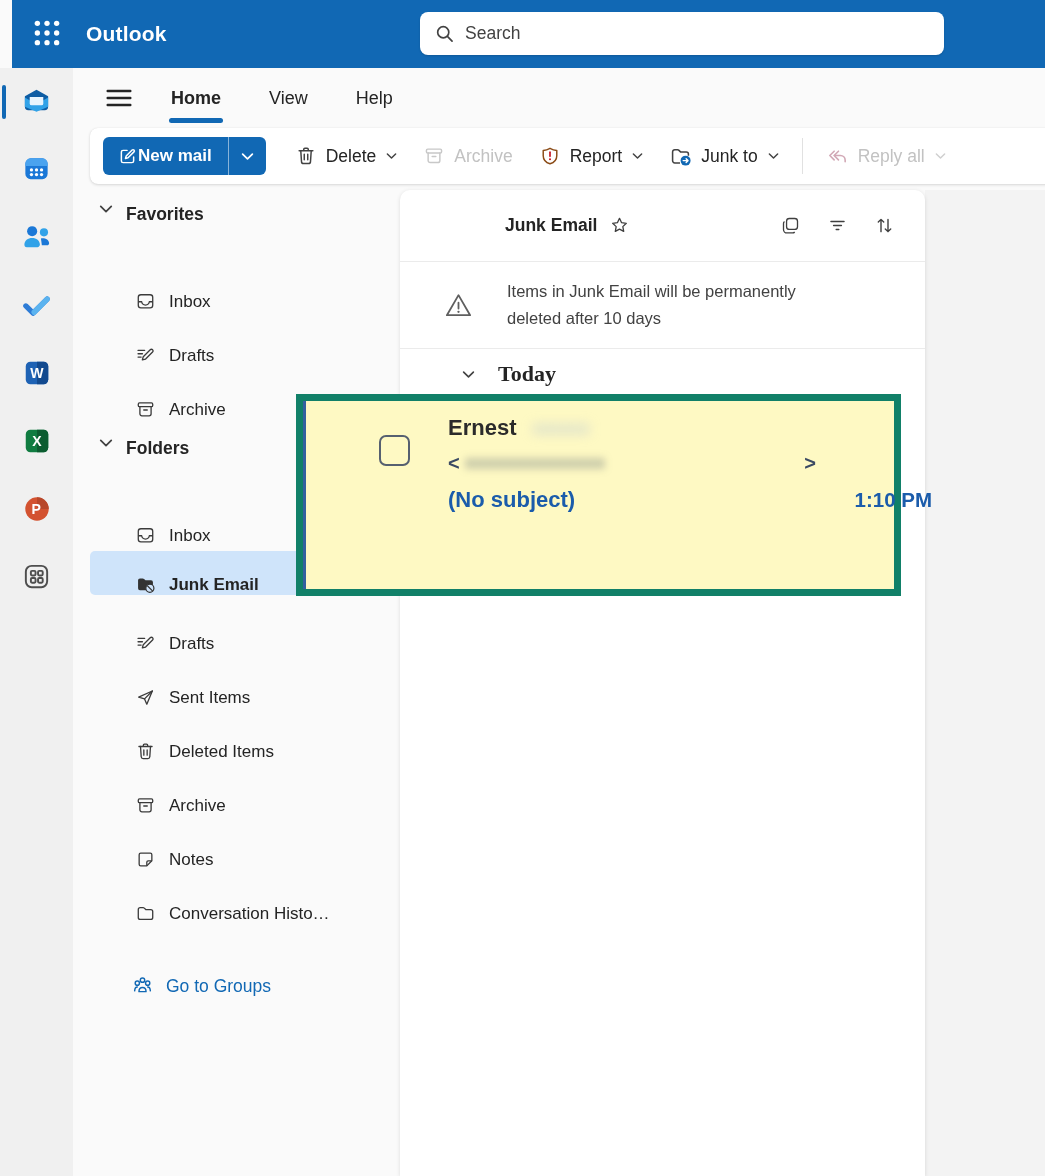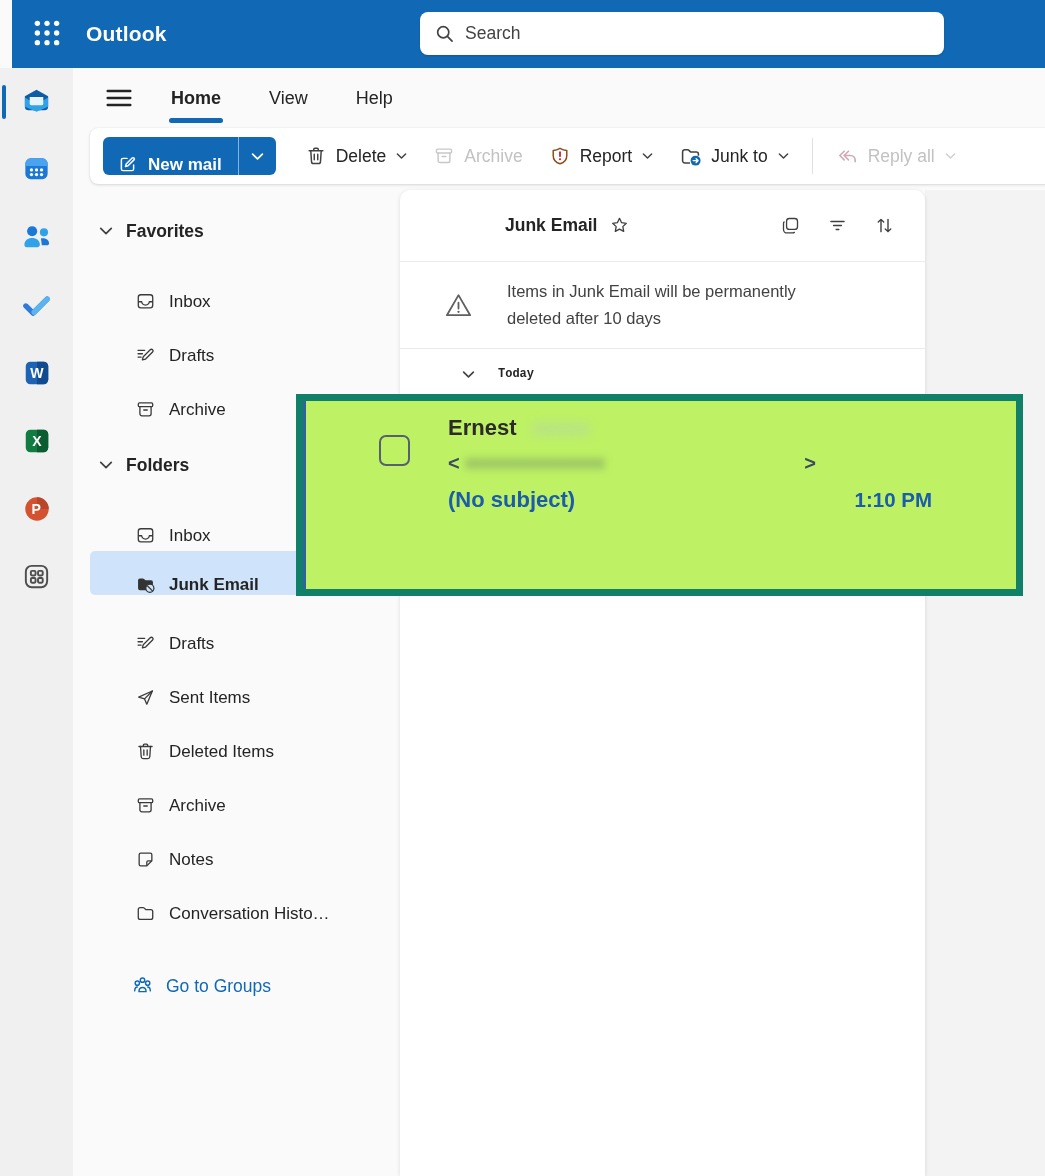--- a/index.html
+++ b/index.html
@@ -23,55 +23,55 @@
   .menubar{position:absolute;left:73px;top:68px;right:16px;height:60px;z-index:6}
   .hamburger{position:absolute;left:30px;top:14px;width:32px;height:32px;border:none;background:transparent;cursor:pointer}
   .tabs{position:absolute;left:74px;top:0;height:60px;display:flex}
   .tab{position:relative;padding:0 24px;font-size:18px;color:#242424;line-height:58px;background:transparent;border:none;cursor:pointer;font-family:"Liberation Sans",sans-serif}
   .tab.selected{font-weight:700}
   .tab.selected .underline{position:absolute;left:22px;right:22px;bottom:5px;height:5px;border-radius:3px;background:#1168b4}
 
   
   .toolbar{position:absolute;left:90px;top:128px;width:975px;height:56px;background:#fff;border-radius:8px;box-shadow:0 1px 3px rgba(0,0,0,.14),0 0 1px rgba(0,0,0,.1);display:flex;align-items:center;padding-left:13px;z-index:6}
   .nm-split{display:flex;height:38px;border-radius:6px;overflow:hidden;margin-right:16px;flex:0 0 auto}
-  .nm-main{display:flex;align-items:flex-end;gap:10px;padding:0 16px 0 14px;background:#1168b4;color:#fff;font-size:17px;font-weight:600;border:none;cursor:pointer;font-family:"Liberation Sans",sans-serif}
+  .nm-main{display:flex;align-items:center;padding:0 16px 0 14px;background:#1168b4;color:#fff;font-size:17px;font-weight:600;border:none;cursor:pointer;font-family:"Liberation Sans",sans-serif}
   .nm-chev{width:38px;background:#1168b4;border:none;border-left:1px solid rgba(255,255,255,.5);display:flex;align-items:center;justify-content:center;cursor:pointer;color:#fff}
   .tool-btn{display:flex;align-items:center;gap:9px;padding:0 13px;height:40px;background:transparent;border:none;border-radius:6px;font-size:17.5px;color:#242424;cursor:pointer;font-family:"Liberation Sans",sans-serif;flex:0 0 auto}
   .tool-btn .chev{color:#424242;margin-left:1px;display:flex}
   .tool-btn.disabled{color:#c2c2c2;cursor:default}
   .tool-btn.disabled .chev{color:#cfcfcf}
   .tb-divider{width:1px;height:36px;background:#e1e1e1;margin:0 10px;flex:0 0 auto}
 
   
   .folderpane{position:absolute;left:73px;top:190px;width:327px;bottom:0;padding-top:14px;z-index:4}
-  .fp-header{height:54px;display:flex;align-items:center;padding-left:26px;gap:13px;background:transparent;border:none;width:100%;cursor:pointer}
+  .fp-header{height:54px;display:flex;align-items:flex-start;padding-left:26px;gap:13px;background:transparent;border:none;width:100%;cursor:pointer}
   .fp-header .fp-title{font-size:17.5px;font-weight:700;color:#242424;font-family:"Liberation Sans",sans-serif}
   .fp-row{height:54px;display:flex;align-items:flex-end;margin-left:17px;width:277px;padding-left:45px;gap:13px;border-radius:5px;font-size:17px;color:#242424;background:transparent;border:none;cursor:pointer;font-family:"Liberation Sans",sans-serif}
   .fp-row.selected{height:44px;margin-top:5px;margin-bottom:5px;background:#cfe4fa;font-weight:700}
   .fp-label{white-space:nowrap}
   .fp-section-folders{margin-top:18px}
   .fp-groups{margin-top:19px;color:#1168b4;font-size:17.5px;padding-left:41px;gap:12px}
   .fp-ic{display:flex;align-items:center}
 
   
   .gutter{position:absolute;left:925px;top:190px;right:0;bottom:0;background:#f3f3f3;z-index:3}
   .listcard{position:absolute;left:400px;top:190px;width:525px;bottom:0;background:#fff;border-radius:10px 10px 0 0;box-shadow:0 1px 4px rgba(0,0,0,.12);z-index:4}
   .lc-header{height:71px;display:flex;align-items:center;padding:0 30px 0 105px}
   .lc-title{font-size:17.5px;font-weight:700;color:#242424}
   .lc-star{margin-left:12px;display:flex;background:transparent;border:none;cursor:pointer}
   .lc-icons{margin-left:auto;display:flex;gap:26px}
   .lc-iconbtn{background:transparent;border:none;display:flex;cursor:pointer}
   .lc-divider{height:1px;background:#ebebeb}
   .lc-warning{display:flex;align-items:center;gap:33px;padding:16px 30px 16px 43px}
   .lc-warning .wtext{font-size:16.5px;color:#424242;line-height:27px;max-width:345px}
   .lc-today{height:50px;display:flex;align-items:center;padding-left:62px;gap:23px;background:transparent;border:none;width:100%;cursor:pointer}
-  .lc-today .ttl{font-size:12px;font-weight:700;color:#242424;font-family:Liberation Mono, monospace}
-
-  
-  .email-highlight{position:absolute;left:296px;top:394px;width:727px;height:202px;background:#bef264;border:7px solid #118068;z-index:10;cursor:pointer}
+  .lc-today .ttl{font-size:22px;font-weight:700;color:#242424;font-family:Liberation Serif, serif}
+
+  
+  .email-highlight{position:absolute;left:296px;top:394px;width:605px;height:202px;background:#fef9c3;border:7px solid #118068;z-index:10;cursor:pointer}
   .eh-bluebar{position:absolute;left:0;top:0;bottom:0;width:3px;background:#33619f}
   .eh-checkbox{position:absolute;left:76px;top:34px;width:31px;height:31px;border:2.5px solid #566070;border-radius:7px;background:transparent;cursor:pointer}
   .eh-content{position:absolute;left:145px;top:8px;right:14px}
   .eh-row1{display:flex;align-items:center;gap:16px;height:37px}
   .eh-sender{font-size:22px;font-weight:700;color:#2b2b2b}
   .blur-light{font-size:19px;color:#aebfd8;filter:blur(6px);white-space:nowrap}
   .eh-row2{display:flex;align-items:center;justify-content:space-between;width:368px;height:34px}
   .eh-angle{font-size:20px;font-weight:700;color:#3b4a63}
   .eh-addr-left{display:flex;align-items:center;gap:6px}
   .blur-dark{font-size:17px;color:#3c4c66;filter:blur(4px);letter-spacing:1.5px;white-space:nowrap}

